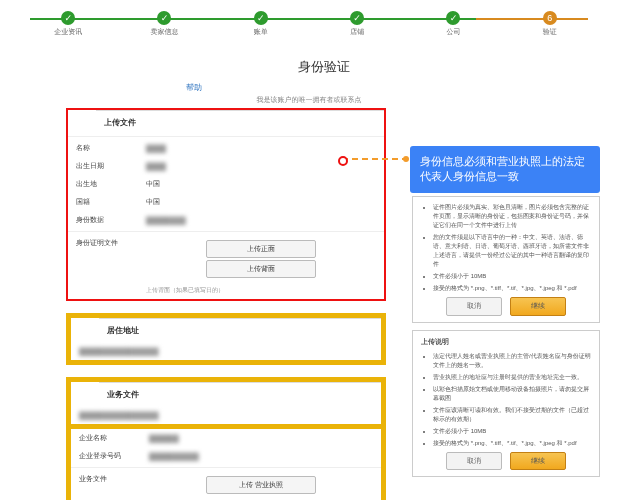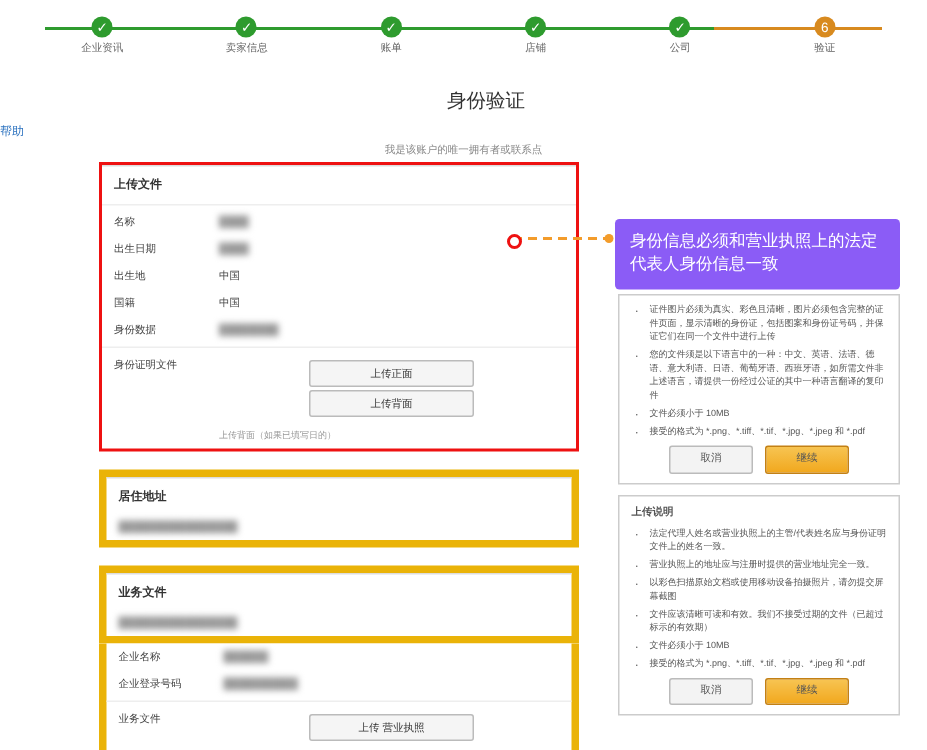--- a/index.html
+++ b/index.html
@@ -10,46 +10,46 @@
   .stepper { position: relative; height: 40px; margin: 8px 20px 0 20px; }
   .step-line { position: absolute; top: 10px; left: 10px; right: 10px; height: 2px; background: #2e9b2e; }
   .step-line.orange { background: #d88a1f; }
   .step-nodes { position: relative; display: flex; justify-content: space-between; }
   .step { text-align: center; flex: 1; position: relative; }
   .step-circle { width: 14px; height: 14px; border-radius: 50%; background: #2e9b2e; color: #fff; font-size: 9px; line-height: 14px; margin: 3px auto 2px; }
   .step-circle.current { background: #d88a1f; }
   .step-label { font-size: 7px; color: #666; }
 
   .title { text-align: center; font-size: 13px; color: #333; margin: 10px 0 6px; font-weight: 400; padding-left: 30px; }
-  .help-link { text-align: left; font-size: 8px; color: #2f74c0; margin: 0 230px 2px 0; }
+  .help-link { text-align: center; font-size: 8px; color: #2f74c0; margin: 0 230px 2px 0; }
   .helper-text { text-align: center; font-size: 7px; color: #888; margin-bottom: 6px; }
 
   .main-col { position: absolute; left: 66px; top: 100px; width: 320px; }
 
-  .section-title { font-size: 8px; font-weight: bold; padding: 6px 8px; border-top: 1px solid #ddd; }
+  .section-title { font-size: 8px; font-weight: bold; padding: 6px 8px; border-top: 1px solid #ddd; margin-left: 28px; }
   .form-panel { border: 5px solid #eab308; background: #fff; }
   .red-box { border: 2px solid #e11; }
 
   .form-row { display: flex; padding: 4px 8px; align-items: center; min-height: 18px; }
   .form-label { width: 70px; font-size: 7px; color: #444; }
   .form-value { font-size: 7px; color: #444; }
   .form-value.blurred { filter: blur(2px); color: #999; }
 
   .upload-row { display: flex; padding: 4px 8px; align-items: flex-start; }
   .upload-btns { flex: 1; }
   .btn-outline { display:block; width: 110px; margin: 2px auto; padding: 3px 0; text-align:center; font-size: 7px; border: 1px solid #bbb; background: #f5f5f5; border-radius: 2px; cursor:pointer; }
   .upload-hint { font-size: 6px; color: #999; margin: 2px 0 4px 78px; }
 
   .btn-bar { display:flex; justify-content:center; gap: 6px; margin: 8px 0; }
   .btn { padding: 4px 22px; font-size: 8px; border: 1px solid #bbb; border-radius: 2px; cursor:pointer; }
   .btn.default { background: #f3f3f3; }
   .btn.primary { background: linear-gradient(#f7c452,#f1a81e); border-color: #c38014; }
 
   
-  .callout { position: absolute; left: 410px; top: 138px; width: 190px; background: #8b5cf6; color: #fff; font-size: 11px; padding: 8px 10px; border-radius: 3px; line-height: 1.4; }
+  .callout { position: absolute; left: 410px; top: 138px; width: 190px; background: #3b82f6; color: #fff; font-size: 11px; padding: 8px 10px; border-radius: 3px; line-height: 1.4; }
   .connector { position:absolute; left: 342px; top: 150px; width: 66px; border-top: 2px dashed #f39c2b; }
   .connector::after { content:""; position:absolute; right:-1px; top:-4px; width:6px; height:6px; background:#f39c2b; border-radius:50%; }
   .connector::before { content:""; position:absolute; left:-4px; top:-4px; width:6px; height:6px; border:2px solid #e11; background:#fff; border-radius:50%; }
 
   .info-box { position:absolute; width: 188px; border: 1px solid #ccc; background: #fff; padding: 6px 8px 6px 8px; font-size: 6px; color: #555; line-height: 1.5; }
   .info-box1 { left: 412px; top: 188px; }
   .info-box2 { left: 412px; top: 322px; }
   .info-box ul { list-style: disc; padding-left: 12px; }
   .info-box li { margin-bottom: 3px; }
   .info-box .ib-title { font-size: 7px; font-weight: bold; margin-bottom: 4px; }

